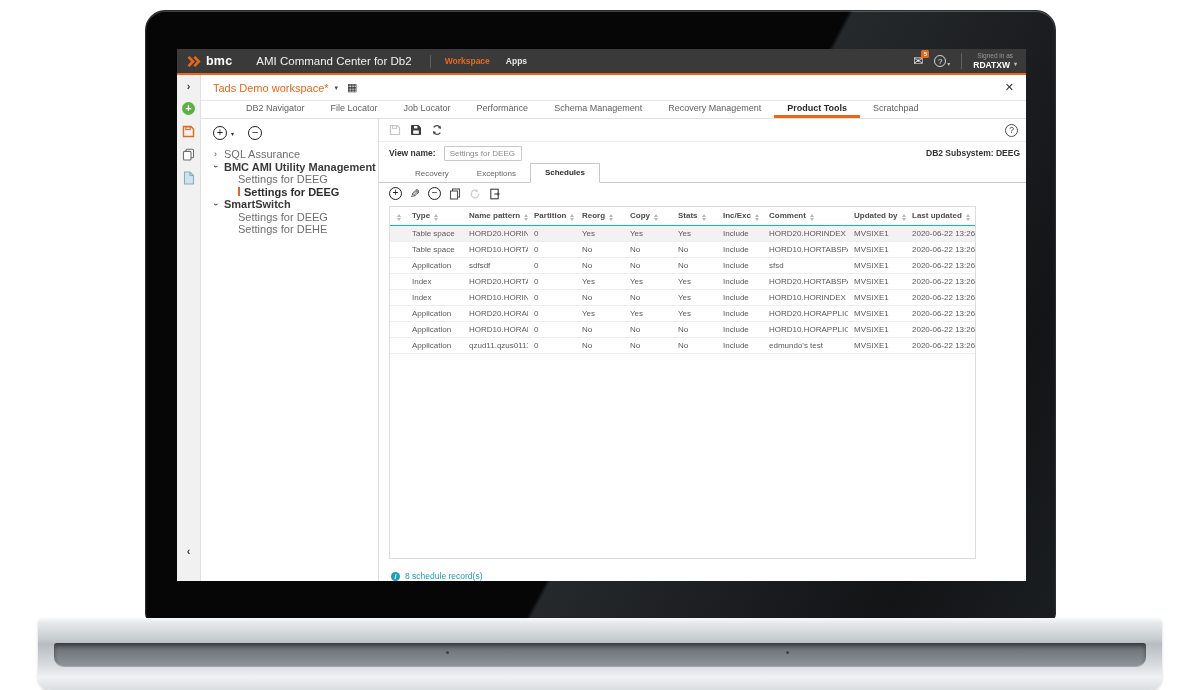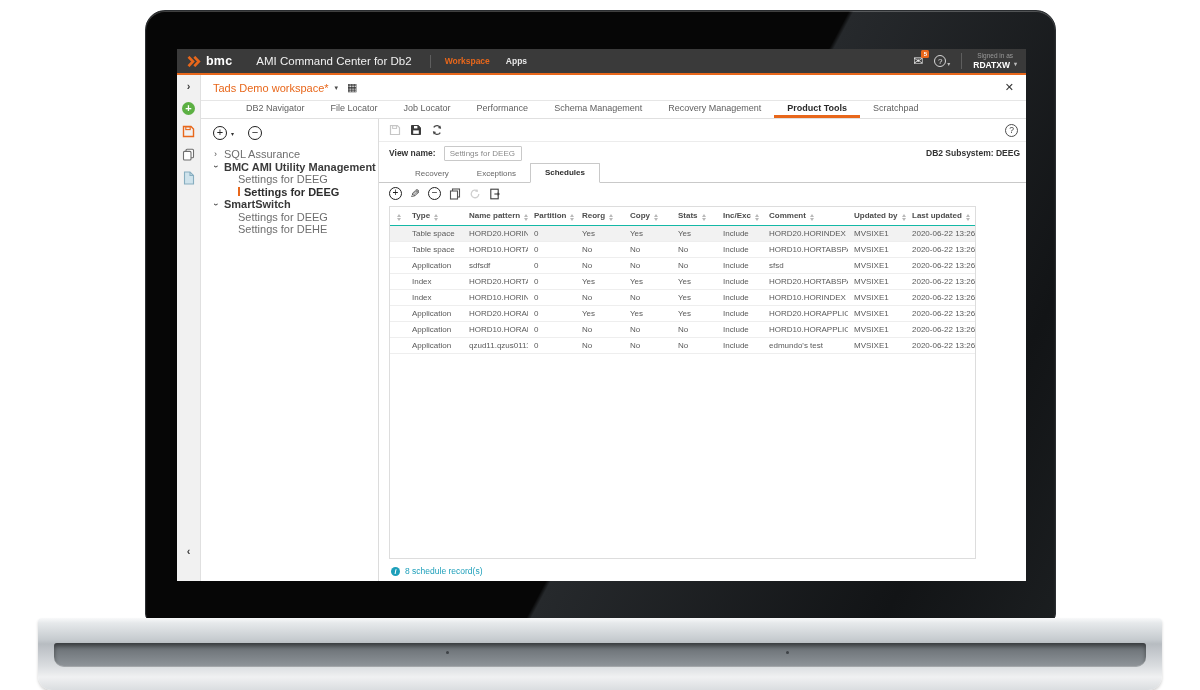--- a/index.html
+++ b/index.html
@@ -120,21 +120,21 @@
   .table-container { width:587px; margin:2px 0 0 10px; border:1px solid #ddd; height:353px; overflow:hidden; background:#fff; }
   table { border-collapse:collapse; table-layout:fixed; width:587px; }
   th { height:18px; font-size:8px; font-weight:700; color:#4d4d4d; text-align:left; padding:0 0 0 6px; border-bottom:1px solid #14b8a6; white-space:nowrap; overflow:hidden; cursor:pointer; }
   td { height:16px; font-size:8px; color:#5a5a5a; padding:0 2px 0 6px; border-bottom:1px solid #eeeeee; white-space:nowrap; overflow:hidden; }
   tr.selected td { background:#f2f2f2; }
   .selcol { padding-left:3px; }
   .sort { display:inline-flex; flex-direction:column; gap:1.5px; margin-left:4px; vertical-align:1px; }
   .tri-up { width:0; height:0; border-left:2.5px solid transparent; border-right:2.5px solid transparent; border-bottom:3px solid #b8b8b8; }
   .tri-dn { width:0; height:0; border-left:2.5px solid transparent; border-right:2.5px solid transparent; border-top:3px solid #b8b8b8; }
 
-  .mp-footer { height:20px; display:flex; align-items:center; padding-left:12px; gap:5px; margin-top:auto; }
+  .mp-footer { height:20px; display:flex; align-items:flex-end; padding-left:12px; gap:5px; margin-top:auto; }
   .info-ic { width:9px; height:9px; border-radius:50%; background:#1d9fba; color:#fff; font-size:7px; font-weight:700; display:inline-flex; align-items:center; justify-content:center; font-style:italic; }
   .info-ic::before { content:"i"; }
   .rec-text { font-size:8.5px; color:#1d9fba; }
 </style>
 </head>
 <body>
 
 <div class="page">
 
   <div class="laptop-screen">

